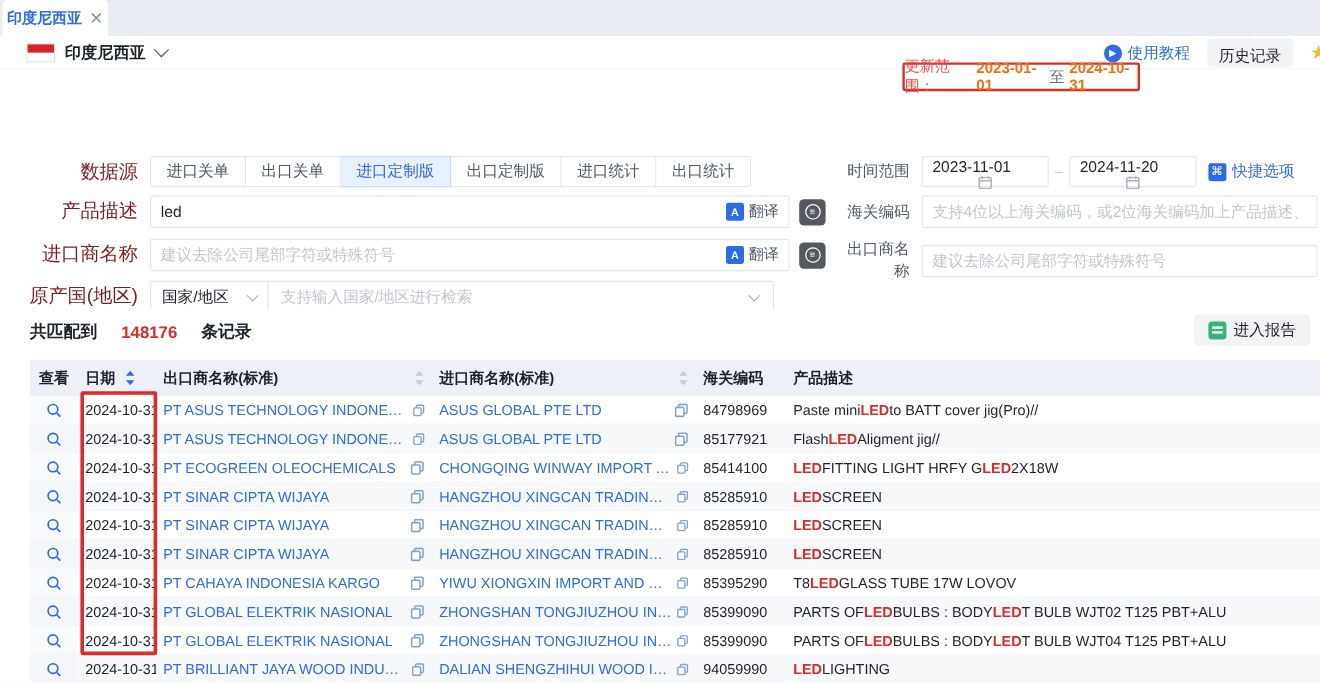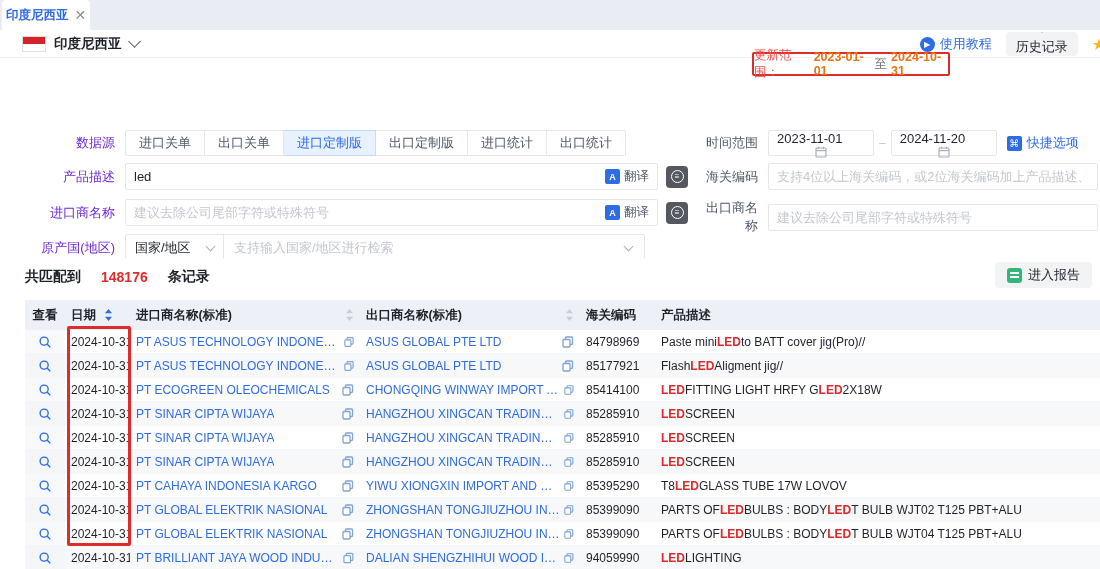--- a/index.html
+++ b/index.html
@@ -26,21 +26,21 @@
   .tutorial { display:flex; align-items:center; gap:5px; color:#2e6be6; font-size:13px; cursor:pointer; }
   .tut-ic { width:15px; height:15px; background:#2e6be6; border-radius:50%; color:#fff; font-size:8px;
             display:flex; align-items:center; justify-content:center; }
   .history-btn { display:flex; align-items:center; gap:5px; background:#f2f3f5; border:none; border-radius:4px;
                  height:24px; padding:0 10px; font-size:13px; color:#1d2129; cursor:pointer;flex-direction:column; }
   .star { color:#f7ba1e; font-size:16px; margin-right:-14px; }
 
   
   .filter-panel { position:absolute; left:0; top:58px; width:1100px; height:188px; background:#fff; }
   .frow { position:absolute; display:flex; align-items:center; }
-  .flabel { width:92px; text-align:right; font-size:13px; color:#6d28d9; flex:none; }
+  .flabel { width:92px; text-align:right; font-size:16px; color:#7f1d1d; flex:none; }
   .flabel-r { width:58px; text-align:right; font-size:13px; color:#4e5969; flex:none; }
   .gap8 { width:8px; flex:none; } .gap10 { width:10px; flex:none; }
 
   .seg { display:flex; }
   .seg-btn { height:26px; padding:0 13px; background:#fff; border:1px solid #e5e6eb; border-left:none;
              font-size:13px; color:#4e5969; cursor:pointer; font-family:inherit; }
   .seg-btn:first-child { border-left:1px solid #e5e6eb; border-radius:2px 0 0 2px; }
   .seg-btn:last-child { border-radius:0 2px 2px 0; }
   .seg-btn.active { background:#e8f1ff; color:#2e6be6; border-color:#c4dbff; }
 
@@ -304,38 +304,38 @@
         <div class="th c2">
           <span>日期</span>
           <span class="sorter">
             <svg width="9" height="14" viewBox="0 0 9 14">
                 <path d="M4.5 1 L8 5.2 H1 Z" fill="#2e6be6"></path>
                 <path d="M4.5 13 L1 8.8 H8 Z" fill="#2e6be6"></path>
               </svg>
           </span>
         </div>
         <div class="th">
+          <span>出口商名称(标准)</span>
+          <span class="sorter">
+            <svg width="9" height="14" viewBox="0 0 9 14">
+                <path d="M4.5 1 L8 5.2 H1 Z" fill="#c9cdd4"></path>
+                <path d="M4.5 13 L1 8.8 H8 Z" fill="#c9cdd4"></path>
+              </svg>
+          </span>
+        </div>
+        <div class="th">
           <span>进口商名称(标准)</span>
           <span class="sorter">
             <svg width="9" height="14" viewBox="0 0 9 14">
                 <path d="M4.5 1 L8 5.2 H1 Z" fill="#c9cdd4"></path>
                 <path d="M4.5 13 L1 8.8 H8 Z" fill="#c9cdd4"></path>
               </svg>
           </span>
         </div>
         <div class="th">
-          <span>出口商名称(标准)</span>
-          <span class="sorter">
-            <svg width="9" height="14" viewBox="0 0 9 14">
-                <path d="M4.5 1 L8 5.2 H1 Z" fill="#c9cdd4"></path>
-                <path d="M4.5 13 L1 8.8 H8 Z" fill="#c9cdd4"></path>
-              </svg>
-          </span>
-        </div>
-        <div class="th">
             <span>海关编码</span>
           </div>
         <div class="th">
             <span>产品描述</span>
           </div>
       </div>
       <div>
           <div class="trow">
             <div class="cell view">
               <svg width="14" height="14" viewBox="0 0 16 16">

